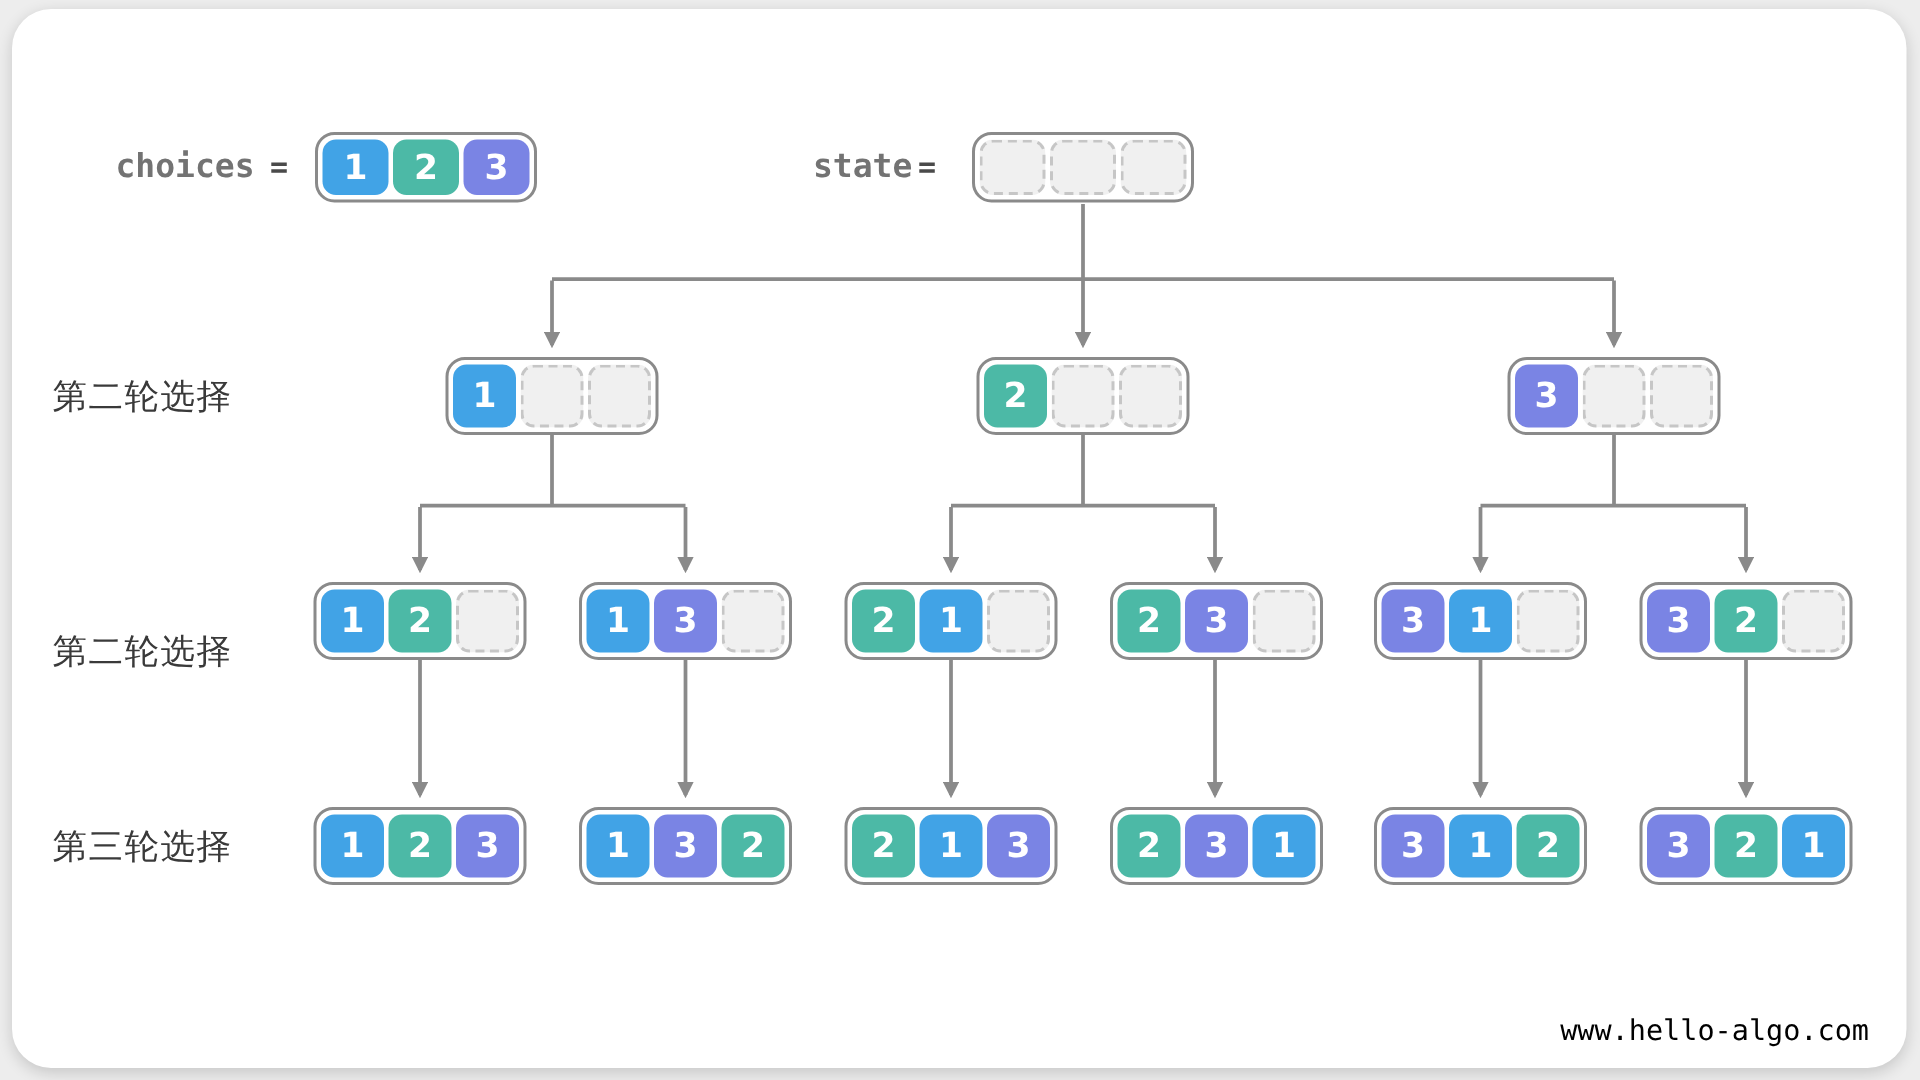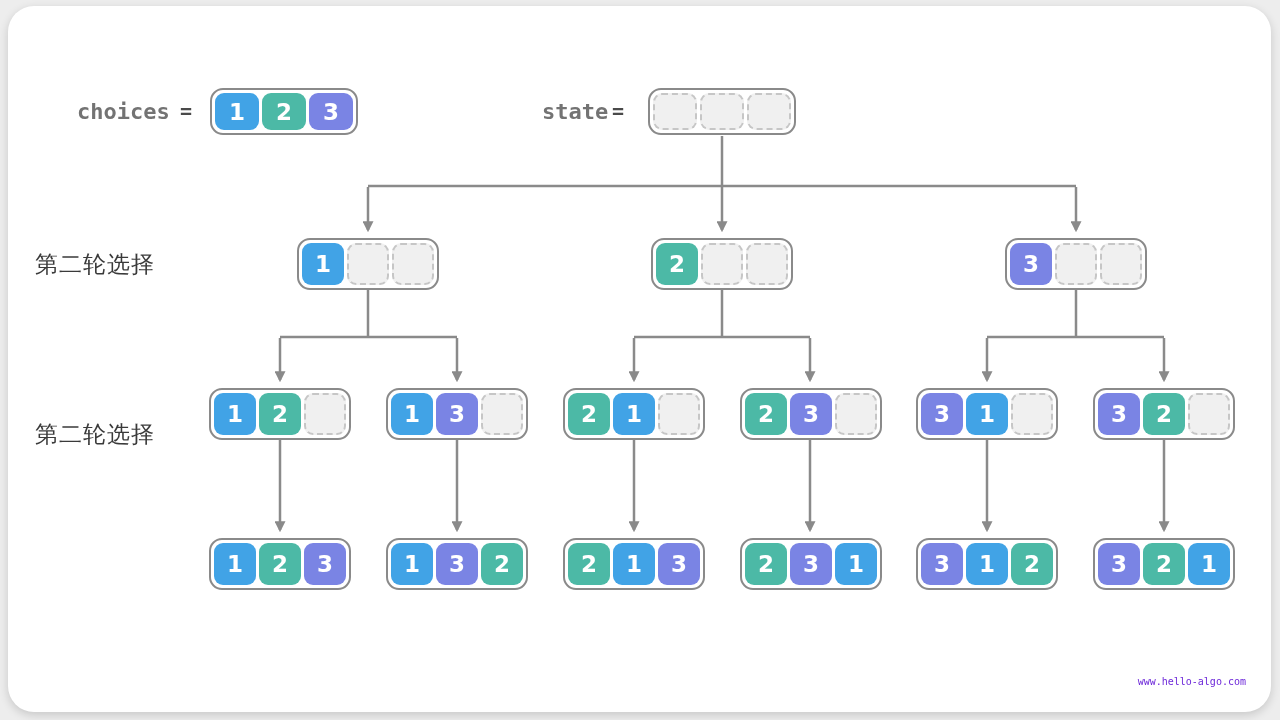--- a/index.html
+++ b/index.html
@@ -52,21 +52,21 @@
   
   .row-label{
     position:absolute;left:35px;width:150px;height:52px;line-height:52px;
     font-size:23px;font-weight:500;color:#3a3a3a;z-index:2;
     letter-spacing:1px;
   }
 
   .watermark{
     position:absolute;right:34px;top:676px;
     font-family:"DejaVu Sans Mono","Liberation Mono",monospace;
-    font-size:10px;color:#6d28d9;z-index:2;
+    font-size:19px;color:#000000;z-index:2;
   }
 </style>
 </head>
 <body>
 
 <div class="stage">
   <div class="card"></div>
 
   <svg class="wires" width="1280" height="720" viewBox="0 0 1280 720">
     <defs>
@@ -116,20 +116,21 @@
   <span class="hdr-label" style="left:522px;">state</span>
   <span class="hdr-eq" style="left:612px;">=</span>
   <div class="node hdr" style="left:648px;top:88px;">
       <span class="cell empty"></span>
       <span class="cell empty"></span>
       <span class="cell empty"></span>
     </div>
 
   <div class="row-label" style="top:238px;">第二轮选择</div>
   <div class="row-label" style="top:408px;">第二轮选择</div>
+  <div class="row-label" style="top:538px;">第三轮选择</div>
 
   <div class="node" style="left:297px;top:238px;">
       <span class="cell filled" style="background: rgb(65, 163, 230);">1</span>
       <span class="cell empty"></span>
       <span class="cell empty"></span>
     </div>
   <div class="node" style="left:651px;top:238px;">
       <span class="cell filled" style="background: rgb(76, 185, 166);">2</span>
       <span class="cell empty"></span>
       <span class="cell empty"></span>

